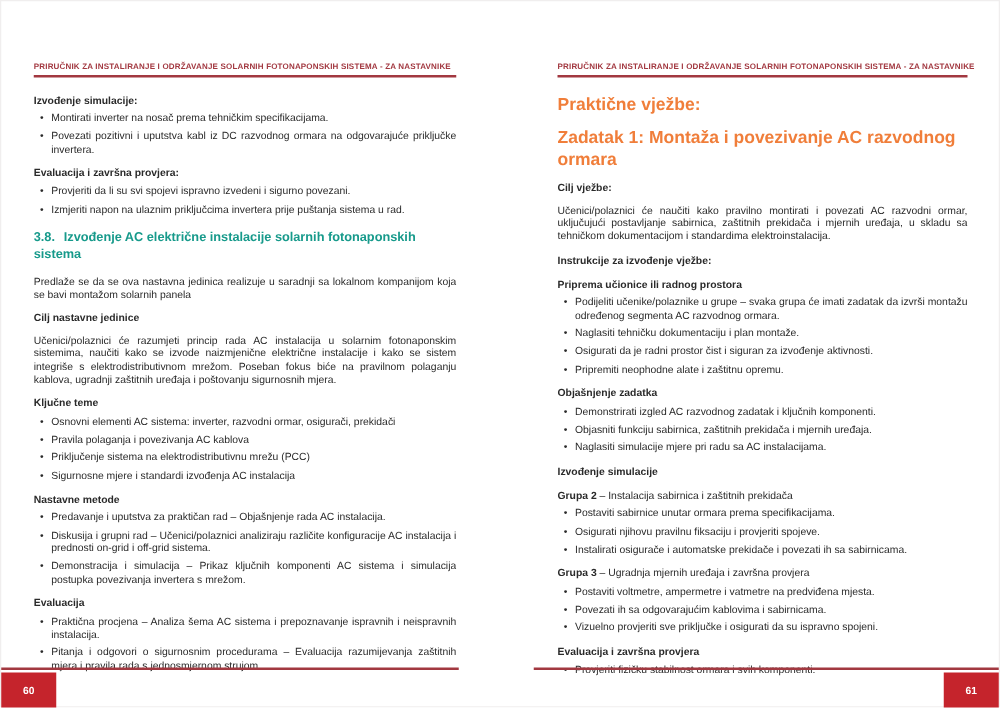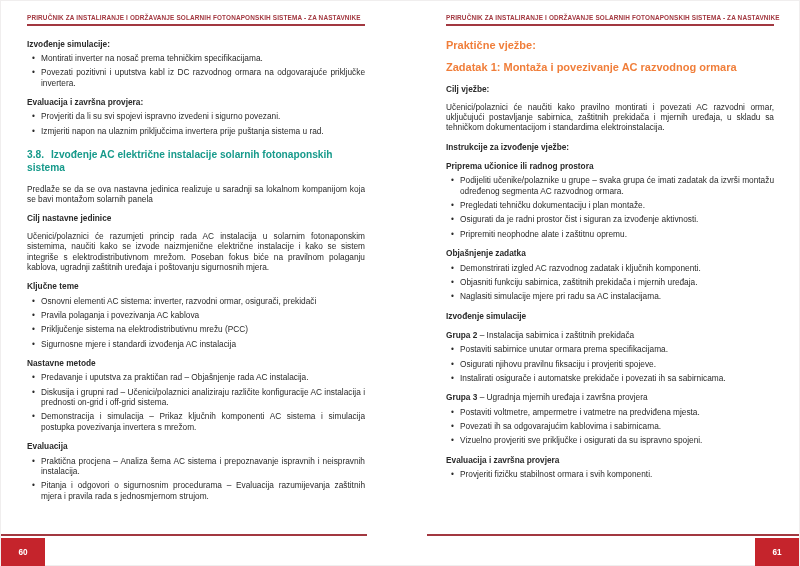--- a/index.html
+++ b/index.html
@@ -6,35 +6,35 @@
     --header-red:#a23840;
     --accent-red:#c5242c;
     --teal:#179a8b;
     --orange:#f07e3a;
     --text:#2a2a2a;
   }
   html,body{margin:0;padding:0;background:#fff;}
   body{width:800px;height:566px;font-family:"Liberation Sans",sans-serif;color:var(--text);}
   .spread{position:relative;width:800px;height:566px;display:flex;background:#fff;box-sizing:border-box;border:1px solid #f0eeee;}
   .page{position:relative;width:400px;height:566px;box-sizing:border-box;}
-  .page-inner{padding:13px 34px 0 26px;}
+  .page-inner{padding:13px 34px 0 26px;margin-top:36px;}
   .page.right .page-inner{padding:13px 25px 0 47px;}
 
   .running-head{font-size:6.4px;font-weight:bold;color:var(--header-red);letter-spacing:.15px;line-height:1.2;margin-bottom:2px;white-space:nowrap;}
   .page.left .running-head{text-align:left;}
   .page.right .running-head{text-align:right;}
   .head-rule{height:2px;background:var(--header-red);}
 
   .content{margin-top:13px;font-size:8.3px;line-height:1.25;text-align:justify;height:486px;overflow:hidden;}
 
   .subsection-heading{font-weight:bold;margin:9px 0 3px;text-align:left;}
   .paragraph{margin:7px 0;}
   .chapter-heading{color:var(--teal);font-weight:bold;font-size:10.2px;margin:13px 0 9px;text-align:left;}
   .chapter-heading .sec-num{margin-right:7px;}
-  .exercise-heading{color:var(--orange);font-weight:bold;font-size:11px;margin:8px 0 9px;text-align:left;}
+  .exercise-heading{color:var(--orange);font-weight:bold;font-size:14px;margin:8px 0 9px;text-align:left;}
   .content > :first-child{margin-top:0;}
 
   .content-group{margin-top:9px;}
   .group-heading{font-weight:normal;text-align:left;}
   .group-heading .lead{font-weight:bold;}
 
   .bullet-list{margin:2px 0 0 0;padding:0;list-style:none;}
   .bullet-list.standalone{margin-top:4px;}
   .bullet-item{position:relative;padding-left:14px;margin-top:4px;}
   .bullet-item::before{content:"\2022";position:absolute;left:5px;top:0;}
@@ -105,21 +105,21 @@
       <div class="content" id="right-content">
           <div class="exercise-heading">Praktične vježbe:</div>
           <div class="exercise-heading">Zadatak 1: Montaža i povezivanje AC razvodnog ormara</div>
           <div class="subsection-heading">Cilj vježbe:</div>
           <div class="paragraph">Učenici/polaznici će naučiti kako pravilno montirati i povezati AC razvodni ormar, uključujući postavljanje sabirnica, zaštitnih prekidača i mjernih uređaja, u skladu sa tehničkom dokumentacijom i standardima elektroinstalacija.</div>
           <div class="subsection-heading">Instrukcije za izvođenje vježbe:</div>
           <div class="content-group">
             <div class="group-heading"><span class="lead">Priprema učionice ili radnog prostora</span></div>
             <ul class="bullet-list">
               <li class="bullet-item">Podijeliti učenike/polaznike u grupe – svaka grupa će imati zadatak da izvrši montažu određenog segmenta AC razvodnog ormara.</li>
-              <li class="bullet-item">Pregledati tehničku dokumentaciju i plan montaže.</li>
+              <li class="bullet-item">Naglasiti tehničku dokumentaciju i plan montaže.</li>
               <li class="bullet-item">Osigurati da je radni prostor čist i siguran za izvođenje aktivnosti.</li>
               <li class="bullet-item">Pripremiti neophodne alate i zaštitnu opremu.</li>
             </ul>
           </div>
           <div class="content-group">
             <div class="group-heading"><span class="lead">Objašnjenje zadatka</span></div>
             <ul class="bullet-list">
               <li class="bullet-item">Demonstrirati izgled AC razvodnog zadatak i ključnih komponenti.</li>
               <li class="bullet-item">Objasniti funkciju sabirnica, zaštitnih prekidača i mjernih uređaja.</li>
               <li class="bullet-item">Naglasiti simulacije mjere pri radu sa AC instalacijama.</li>

